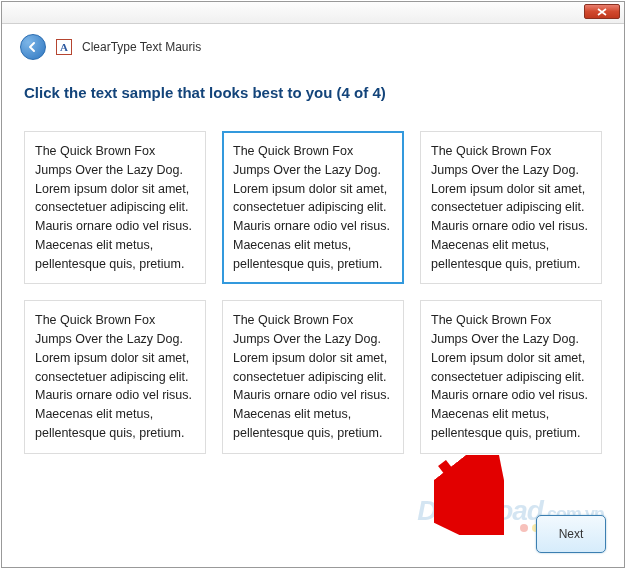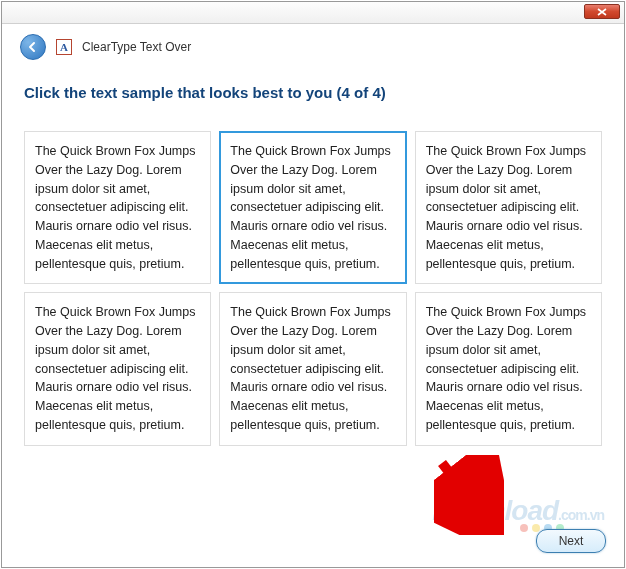--- a/index.html
+++ b/index.html
@@ -82,21 +82,21 @@
     }
     .heading {
       font-size: 15px;
       color: #13447a;
       margin-bottom: 30px;
       font-weight: bold;
     }
     .grid {
       display: grid;
       grid-template-columns: repeat(3, 1fr);
-      gap: 8px;
+      gap: 16px;
     }
     .sample {
       border: 1px solid #ddd;
       padding: 10px 10px;
       font-size: 12.5px;
       line-height: 1.5;
       color: #222;
       cursor: pointer;
       min-height: 148px;
     }
@@ -106,46 +106,46 @@
     }
     .button-row {
       position: absolute;
       bottom: 14px;
       right: 18px;
       display: flex;
       gap: 8px;
     }
     .btn {
       min-width: 70px;
-      height: 24px;
+      height: 38px;
       font-size: 12px;
       color: #333;
       border: 1px solid #8f8f8f;
-      border-radius: 11px;
+      border-radius: 5px;
       background: linear-gradient(to bottom, #fdfdfd, #e7e7e7);
       cursor: pointer;
       padding: 0 14px;
     }
     .btn.primary {
       border: 1px solid #3c7fb1;
       background: linear-gradient(to bottom, #f2f9fe, #d6ecfb);
       box-shadow: 0 0 2px rgba(60,127,177,0.5);
     }
     .watermark {
       position: absolute;
       bottom: 40px;
       right: 20px;
       font-size: 28px;
       font-weight: bold;
       font-style: italic;
       color: rgba(100,160,210,0.28);
       pointer-events: none;
       letter-spacing: -1px;
     }
-    .watermark .vn { font-size: 14px; font-style: normal; }
+    .watermark .vn { font-size: 18px; font-style: normal; }
     .dots {
       position: absolute;
       bottom: 35px;
       right: 60px;
       display: flex;
       gap: 4px;
       pointer-events: none;
     }
     .dots span {
       width: 8px; height: 8px; border-radius: 50%; opacity: 0.35;
@@ -169,21 +169,21 @@
     </div>
   </div>
 
   <div class="header-row">
     <div class="back-btn">
       <svg width="14" height="14" viewBox="0 0 14 14">
         <path d="M8 3 L4 7 L8 11" stroke="#fff" stroke-width="2" fill="none" stroke-linecap="round" stroke-linejoin="round"></path>
       </svg>
     </div>
     <div class="app-icon">A</div>
-    <div class="app-title">ClearType Text Over</div>
+    <div class="app-title">ClearType Text Mauris</div>
   </div>
 
   <div class="content">
     <h2 class="heading">Click the text sample that looks best to you (4 of 4)</h2>
 
     <div class="grid">
       <div class="sample">The Quick Brown Fox Jumps Over the Lazy Dog. Lorem ipsum dolor sit amet, consectetuer adipiscing elit. Mauris ornare odio vel risus. Maecenas elit metus, pellentesque quis, pretium.</div>
       <div class="sample selected">The Quick Brown Fox Jumps Over the Lazy Dog. Lorem ipsum dolor sit amet, consectetuer adipiscing elit. Mauris ornare odio vel risus. Maecenas elit metus, pellentesque quis, pretium.</div>
       <div class="sample">The Quick Brown Fox Jumps Over the Lazy Dog. Lorem ipsum dolor sit amet, consectetuer adipiscing elit. Mauris ornare odio vel risus. Maecenas elit metus, pellentesque quis, pretium.</div>
       <div class="sample">The Quick Brown Fox Jumps Over the Lazy Dog. Lorem ipsum dolor sit amet, consectetuer adipiscing elit. Mauris ornare odio vel risus. Maecenas elit metus, pellentesque quis, pretium.</div>

